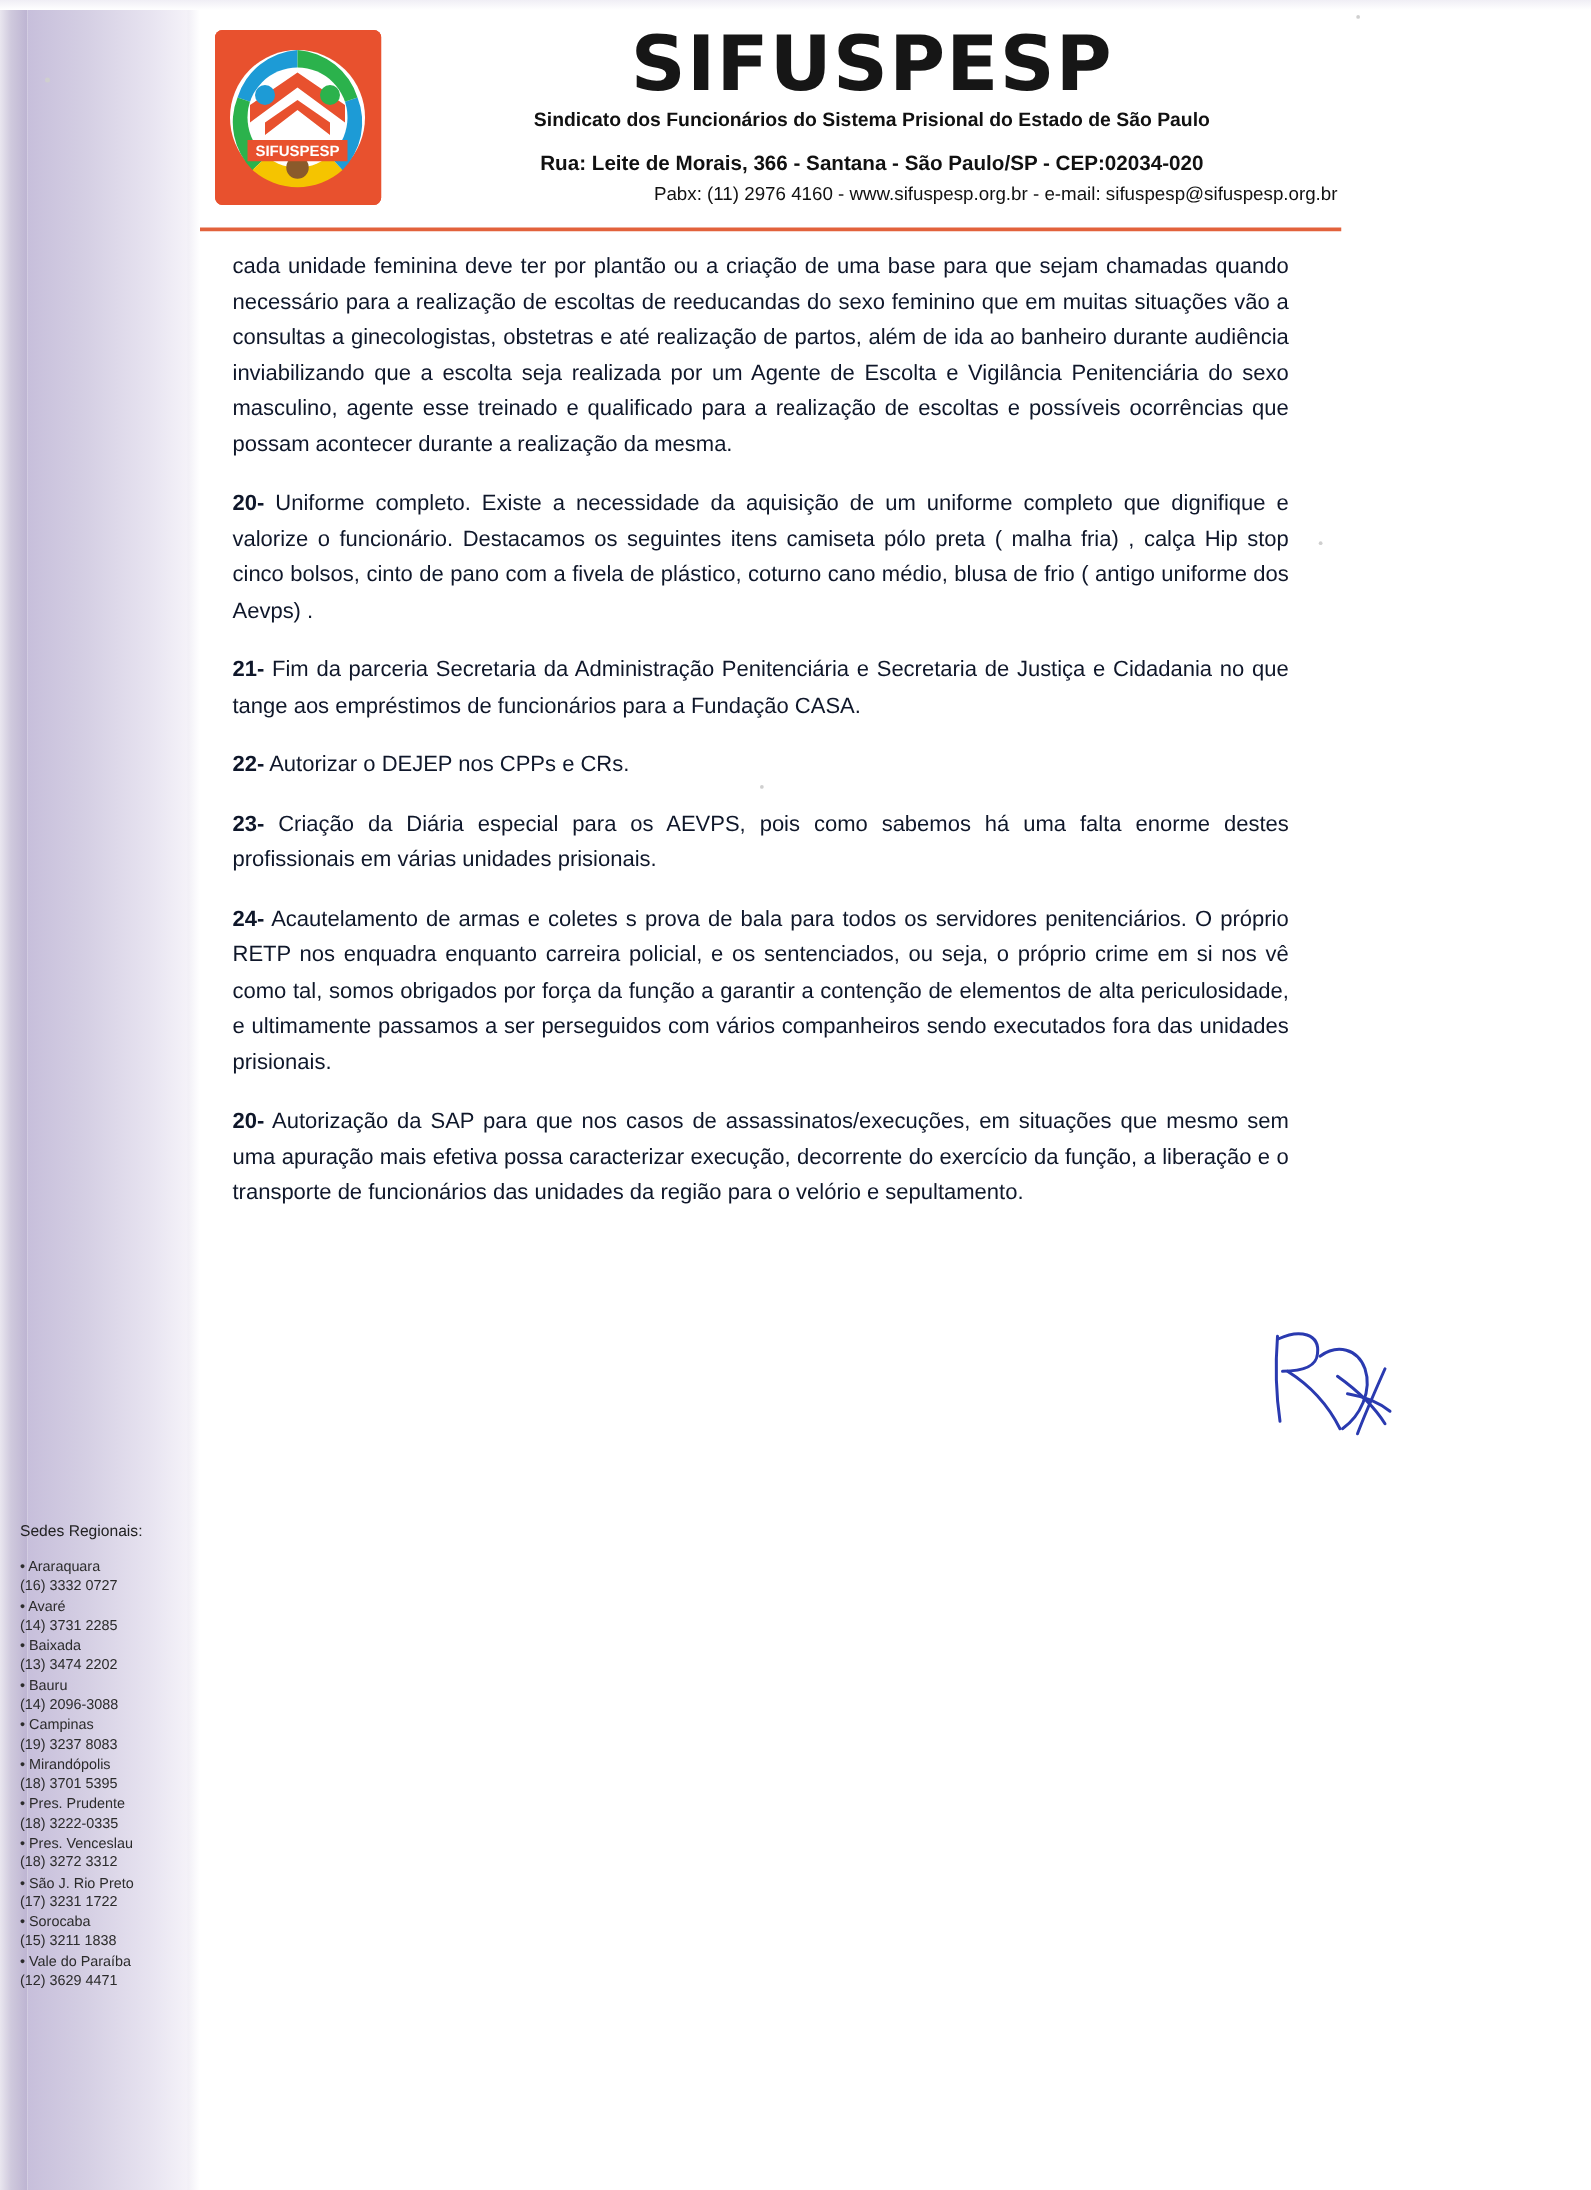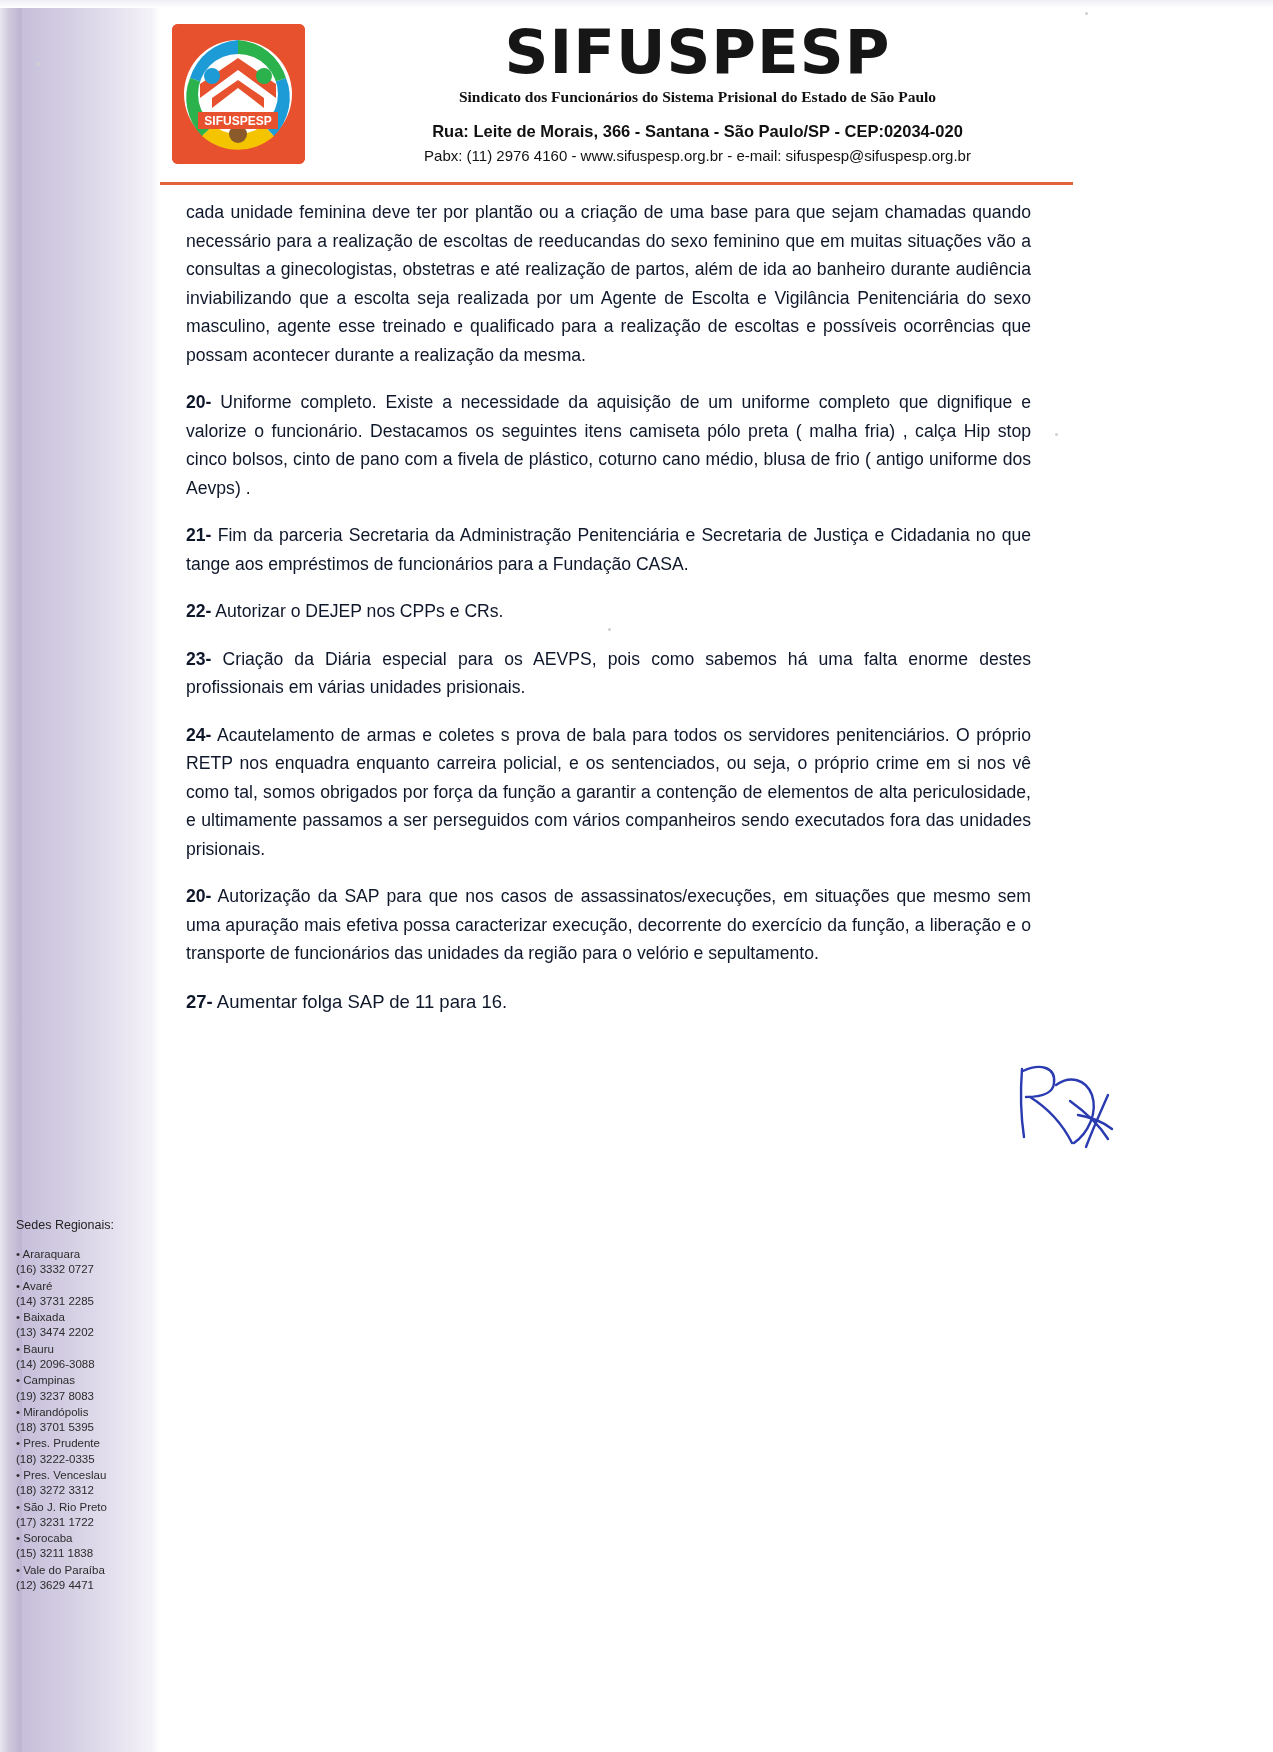--- a/index.html
+++ b/index.html
@@ -68,38 +68,39 @@
   }
   .brand {
     font-family: "DejaVu Sans", sans-serif;
     font-weight: bold;
     font-size: 61px;
     letter-spacing: 1px;
     color: #161616;
     line-height: 1.05;
   }
   .sub1 {
-    font-family: Liberation Serif, serif;
+    font-family: Liberation Sans, sans-serif;
     font-weight: bold;
     font-size: 15.5px;
     color: #111;
     margin-top: 4px;
   }
   .sub2 {
     font-family: "Liberation Sans", sans-serif;
     font-weight: bold;
     font-size: 16.5px;
     color: #111;
     margin-top: 16px;
   }
   .sub3 {
     font-family: "Liberation Sans", sans-serif;
     font-size: 15px;
     color: #111;
     margin-top: 6px;
+    text-align: right;
   }
   .header-rule {
     position: absolute;
     left: 160px;
     top: 182px;
     width: 913px;
     height: 3px;
     background: #e2623c;
   }
 
@@ -214,21 +215,20 @@
 
     <p class="para"><b>22-</b><span> Autorizar o DEJEP nos CPPs e CRs.</span></p>
 
     <p class="para"><b>23-</b><span> Criação da Diária especial para os AEVPS, pois como sabemos há uma falta enorme destes profissionais em várias unidades prisionais.</span></p>
 
     <p class="para"><b>24-</b><span> Acautelamento de armas e coletes s prova de bala para todos os servidores penitenciários. O próprio RETP nos enquadra enquanto carreira policial, e os sentenciados, ou seja, o próprio crime em si nos vê como tal, somos obrigados por força da função a garantir a contenção de elementos de alta periculosidade, e ultimamente passamos a ser perseguidos com vários companheiros sendo executados fora das unidades prisionais.</span></p>
 
     <p class="para"><b>20-</b><span> Autorização da SAP para que nos casos de assassinatos/execuções, em situações que mesmo sem uma apuração mais efetiva possa caracterizar execução, decorrente do exercício da função, a liberação e o transporte de funcionários das unidades da região para o velório e sepultamento.</span></p>
 
 
-    <p class="para last"><b>27-</b><span> Aumentar folga SAP de 11 para 16.</span></p>
   </div>
 
   <div class="signature">
     <svg width="110" height="105" viewBox="0 0 110 105">
       <g fill="none" stroke="#2a3ab0" stroke-width="2.4" stroke-linecap="round" stroke-linejoin="round">
         <path d="M10 14 C8 40, 9 62, 12 82"></path>
         <path d="M11 16 C28 8, 44 12, 42 28 C41 40, 26 42, 14 42"></path>
         <path d="M18 42 C34 52, 50 68, 60 88"></path>
         <path d="M44 30 C58 20, 74 24, 80 40 C86 58, 76 78, 62 88"></path>
         <path d="M58 46 C72 56, 86 68, 96 84"></path>

